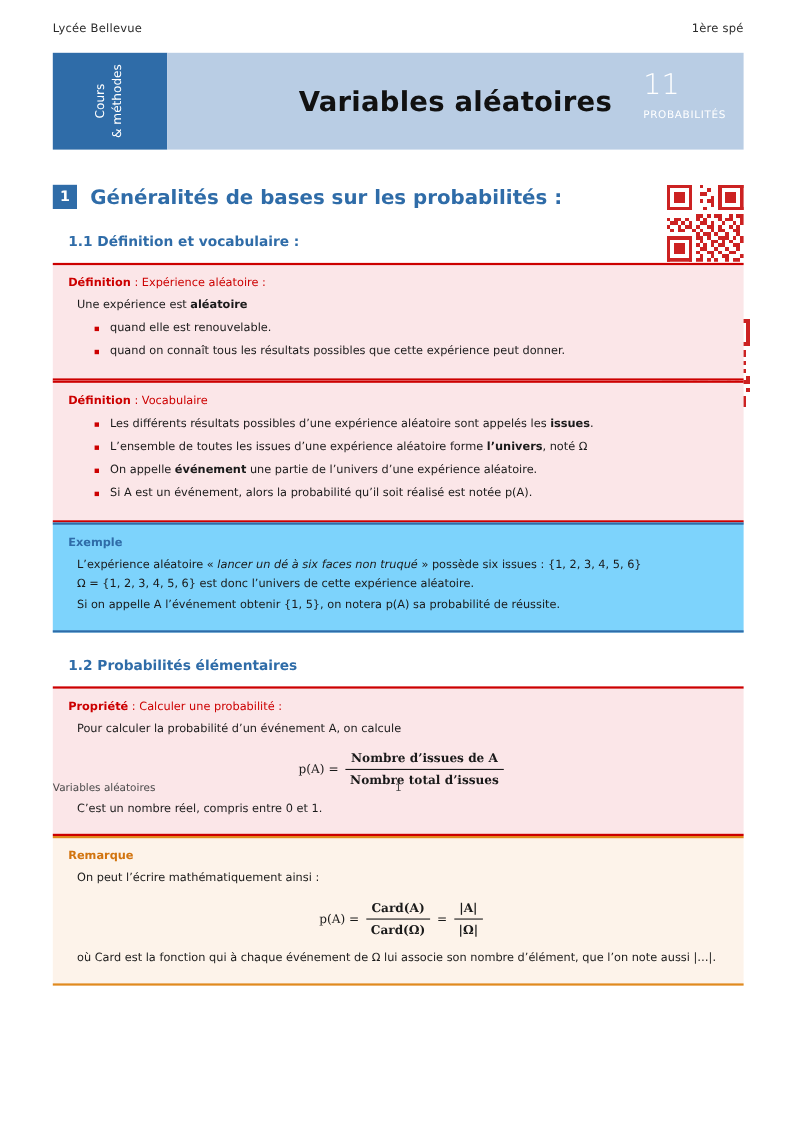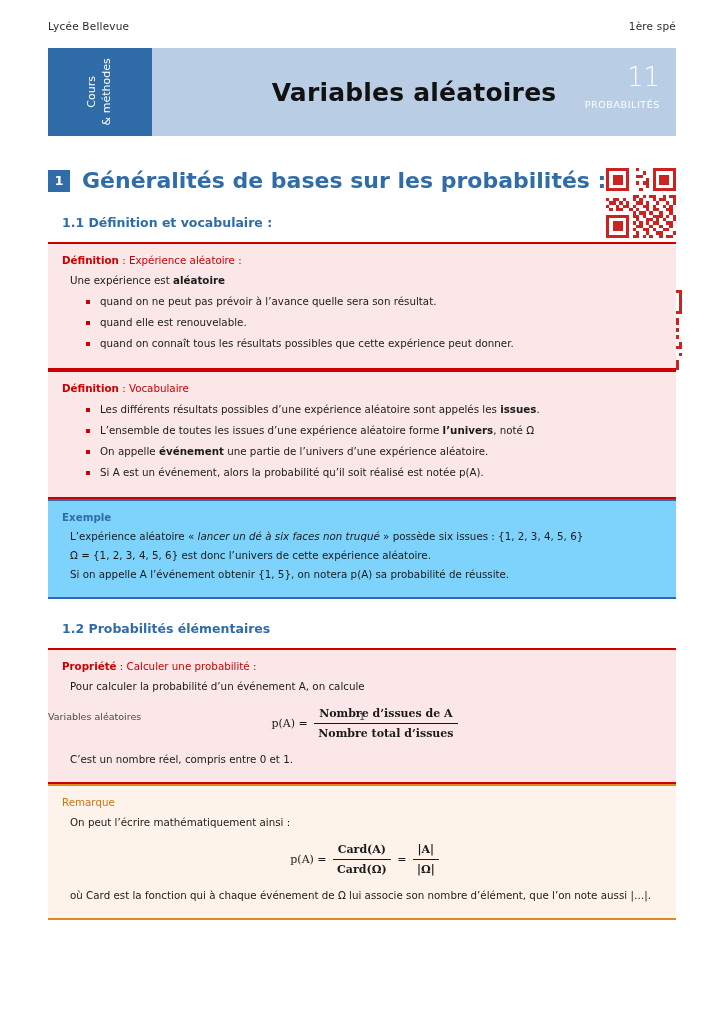--- a/index.html
+++ b/index.html
@@ -69,21 +69,21 @@
   .banner-title {
     font-size: 25px;
     font-weight: bold;
     color: #111111;
     letter-spacing: .2px;
   }
   .banner-right {
     position: absolute;
     right: 16px;
     top: 16px;
-    text-align: right;
+    text-align: left;
     color: #ffffff;
   }
   .banner-num {
     font-size: 26px;
     line-height: 1;
     color: #ffffff;
     font-weight: 300;
   }
   .banner-sub {
     font-size: 9.5px;
@@ -105,21 +105,21 @@
     color: #ffffff;
     font-size: 13px;
     font-weight: bold;
     display: flex;
     align-items: center;
     justify-content: center;
     margin-right: 12px;
     flex: none;
   }
   .section-title {
-    font-size: 22px;
+    font-size: 18px;
     font-weight: bold;
     color: #2f6ca8;
   }
   .subsection {
     font-size: 12.5px;
     font-weight: bold;
     color: #2f6ca8;
     margin: 22px 0 12px 14px;
   }
 
@@ -165,21 +165,21 @@
   }
   .box.rem {
     background: #fdf3ea;
     border-top: 2.2px solid #e08a1e;
     border-bottom: 2.2px solid #e08a1e;
   }
   .box-head { margin-bottom: 4px; }
   .box-head .kw { font-weight: bold; }
   .def .box-head, .prop .box-head { color: #cc0000; }
   .ex .box-head { color: #2f6ca8; font-weight: bold; }
-  .rem .box-head { color: #d2740f; font-weight: normal; }
+  .rem .box-head { color: #d2740f; font-weight: bold; }
   .box-body { color: #1a1a1a; padding-left: 8px; }
   .box-body p { margin: 3px 0; }
   ul.bullets {
     list-style: none;
     margin: 5px 0 2px 0;
     padding-left: 16px;
   }
   ul.bullets li {
     position: relative;
     margin: 5px 0;
@@ -514,21 +514,20 @@
 
   <div class="subsection">1.1  Définition et vocabulaire :</div>
 
   <div class="box def">
     <div class="box-head">
       <span class="kw">Définition</span><span> : Expérience aléatoire :</span>
     </div>
     <div class="box-body">
       <p><span>Une expérience est </span><b>aléatoire</b></p>
       <ul class="bullets">
-        <li>quand on ne peut pas prévoir à l’avance quelle sera son résultat.</li>
         <li>quand elle est renouvelable.</li>
         <li>quand on connaît tous les résultats possibles que cette expérience peut donner.</li>
       </ul>
     </div>
   </div>
 
   <div class="box def">
     <div class="box-head">
       <span class="kw">Définition</span><span> : Vocabulaire</span>
     </div>

